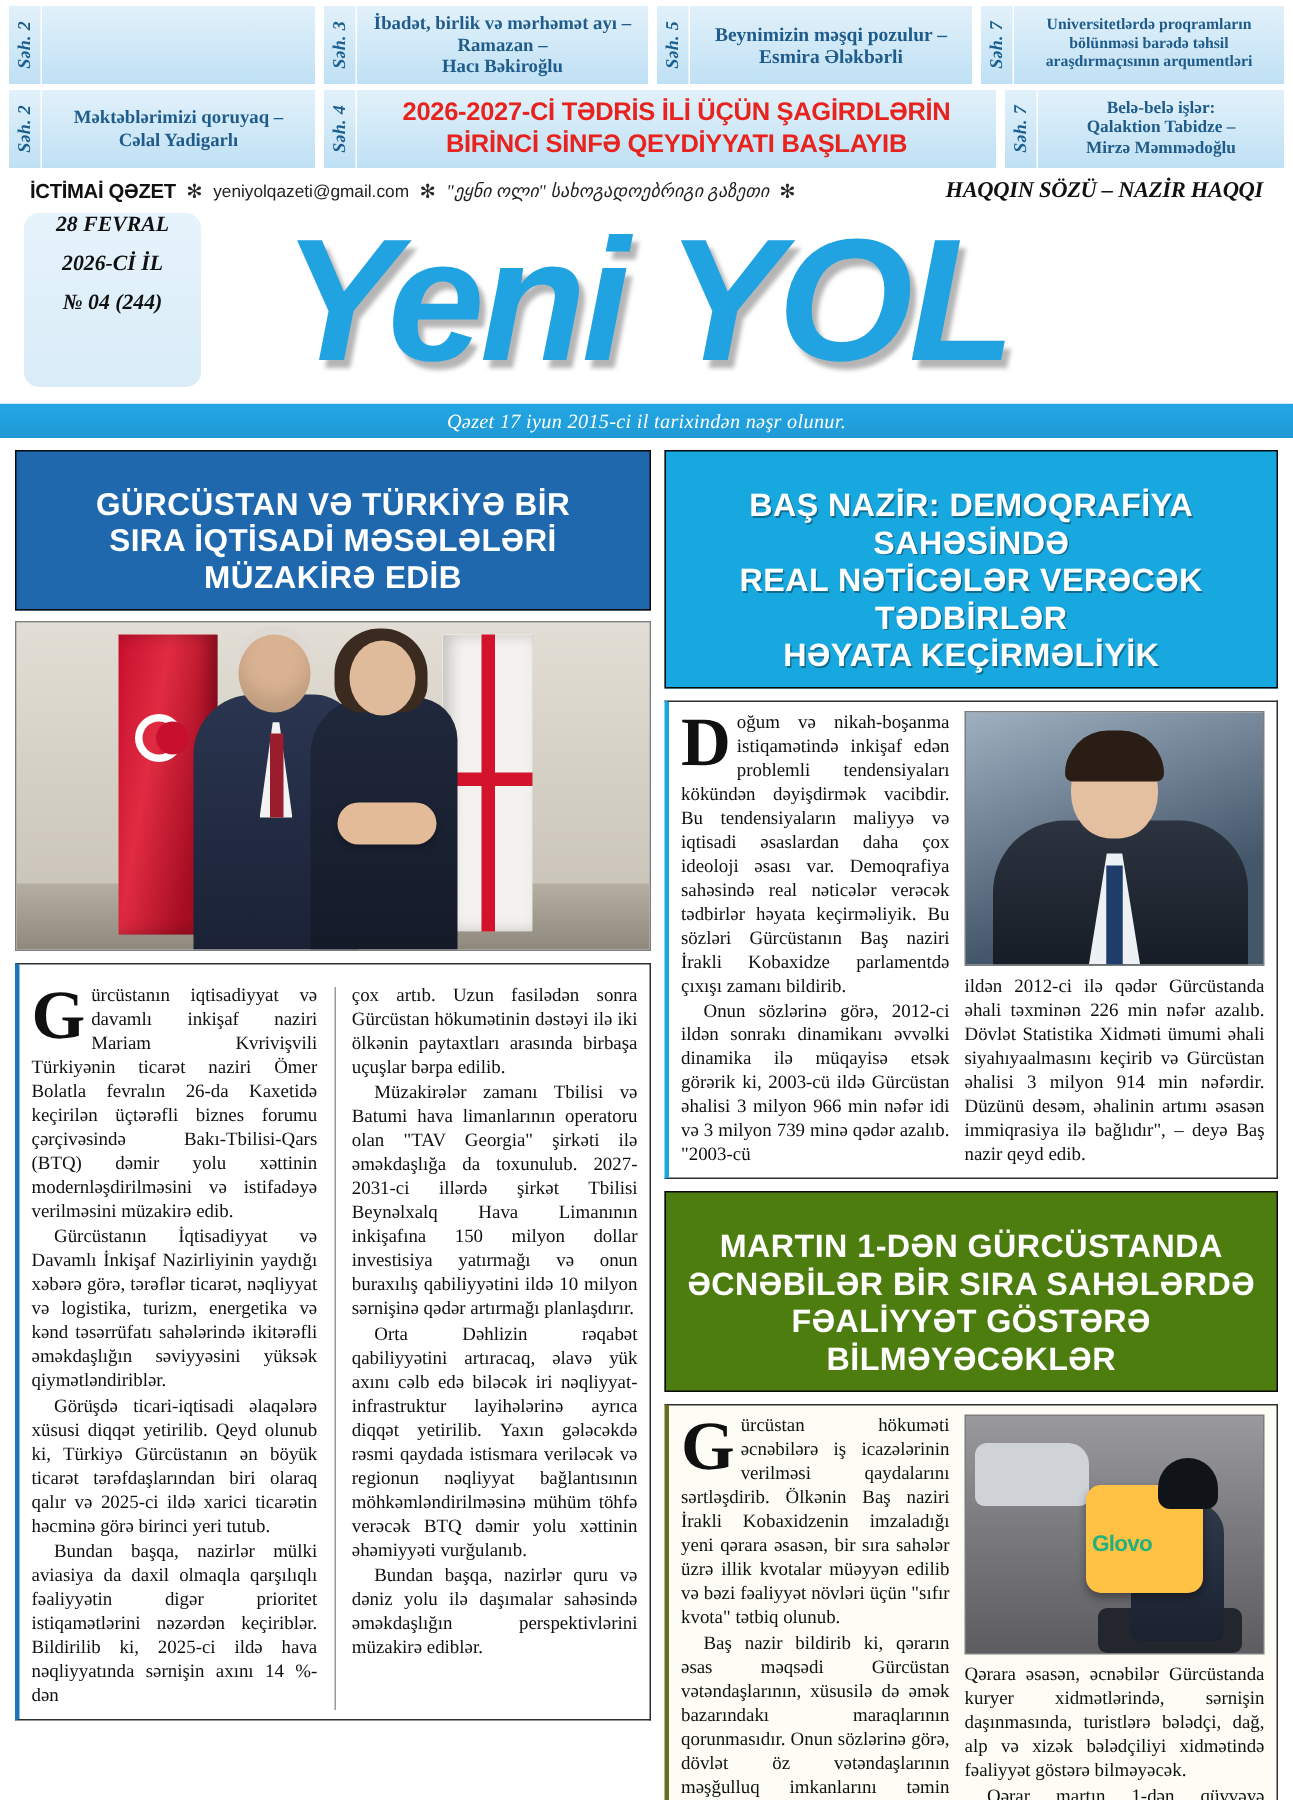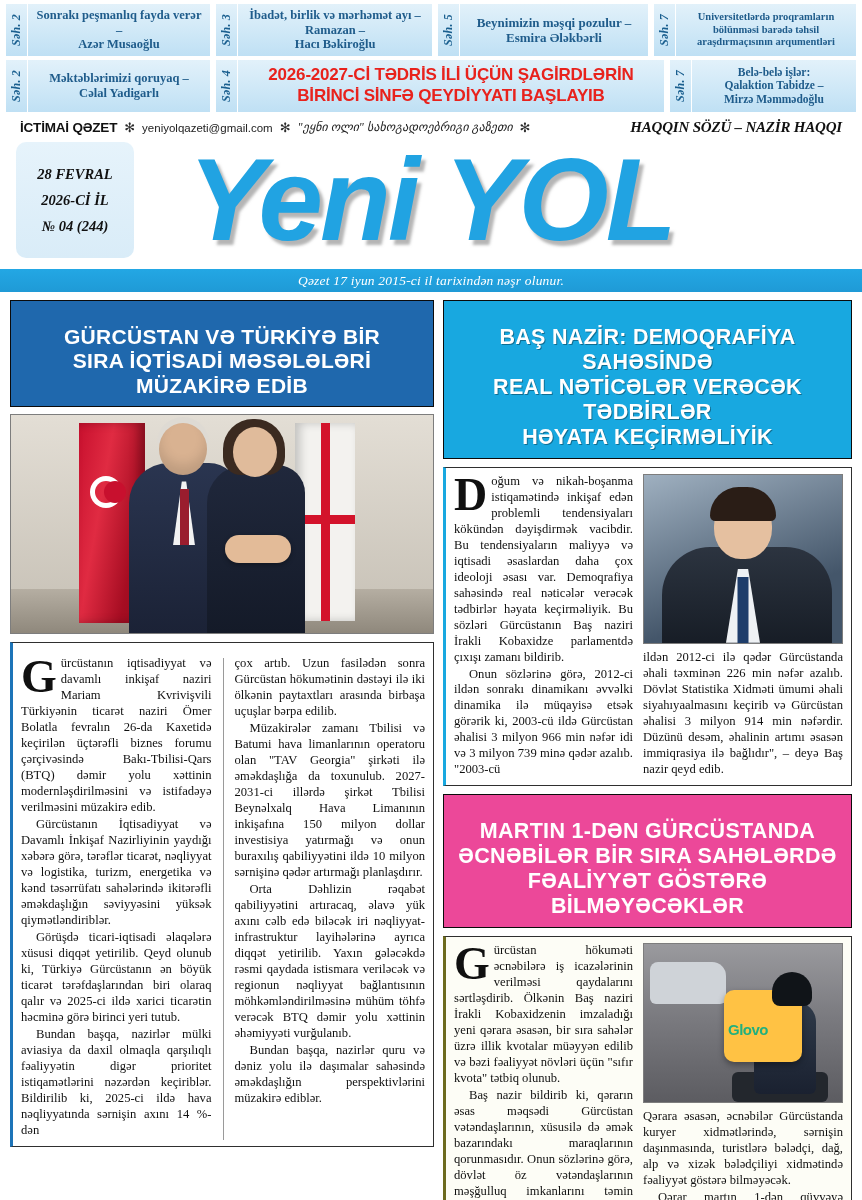--- a/index.html
+++ b/index.html
@@ -78,21 +78,21 @@
   .geo { font-style: italic; color:#222; font-size:12px; font-family:"Liberation Serif",serif;}
   .motto { font-weight:bold; font-style:italic; font-size:15px; color:#111; letter-spacing:-.2px;}
 
   
   .masthead { position: relative; height: 130px; }
   .datebox {
     position:absolute; left:16px; top:4px;
     width: 118px; height: 116px;
     background: linear-gradient(180deg,#e6f3fb,#d9ecf8);
     border-radius: 10px;
-    display:flex; flex-direction:column; align-items:center; justify-content:center;
+    display:flex; flex-direction:column; align-items:center; justify-content:flex-start;
     gap: 9px;
     z-index: 3;
   }
   .datebox div { font-style: italic; font-weight: bold; font-size: 14.5px; color:#111; }
   .logo {
     position:absolute; left: 0; right:0; top: -6px;
     text-align:center;
     font-family:"Liberation Sans", sans-serif;
     font-size: 116px; font-weight: bold; font-style: italic;
     color:#21a3e2;
@@ -125,21 +125,21 @@
     text-align:center;
     font-family:"Liberation Sans", sans-serif;
     font-weight: bold;
     color:#fff;
     letter-spacing:.3px;
     line-height: 1.16;
     padding: 24px 8px 8px 8px;
   }
   .hl-blue { background:#1f68ad; font-size: 21px; }
   .hl-cyan { background:#18a8e0; font-size: 21.5px; text-shadow: 1px 1px 0 rgba(0,0,0,.35); }
-  .hl-dark-red { background:#ec4899; font-size: 21.5px; }
+  .hl-dark-red { background:#4d7c0f; font-size: 21.5px; }
   .hl-blue span, .hl-cyan span, .hl-dark-red span { display:block; }
 
   
   .photo { position: relative; overflow: hidden; border:1px solid #7d7d7d; }
   .photo-main { height: 238px; margin-top: 7px; }
   .photo-pm { height: 170px; }
   .photo-glovo { height: 160px; }
 
   
   .ph1 { background: linear-gradient(180deg,#d9d4cb 0%, #cfc9bf 58%, #b9b2a6 100%); }
@@ -235,22 +235,20 @@
 </head>
 <body>
 
 <div class="teaser-band">
 
   <div class="teaser-row">
     <div class="teaser r1 t1">
       <div class="teaser-page">
         <span>Səh. 2</span>
       </div>
-      <div class="teaser-text" style="white-space:pre-line;">Sonrakı peşmanlıq fayda verər –
-Azər Musaoğlu</div>
     </div>
     <div class="teaser r1 t2">
       <div class="teaser-page">
         <span>Səh. 3</span>
       </div>
       <div class="teaser-text" style="white-space:pre-line;">İbadət, birlik və mərhəmət ayı – Ramazan  –
 Hacı Bəkiroğlu</div>
     </div>
     <div class="teaser r1 t3">
       <div class="teaser-page">

